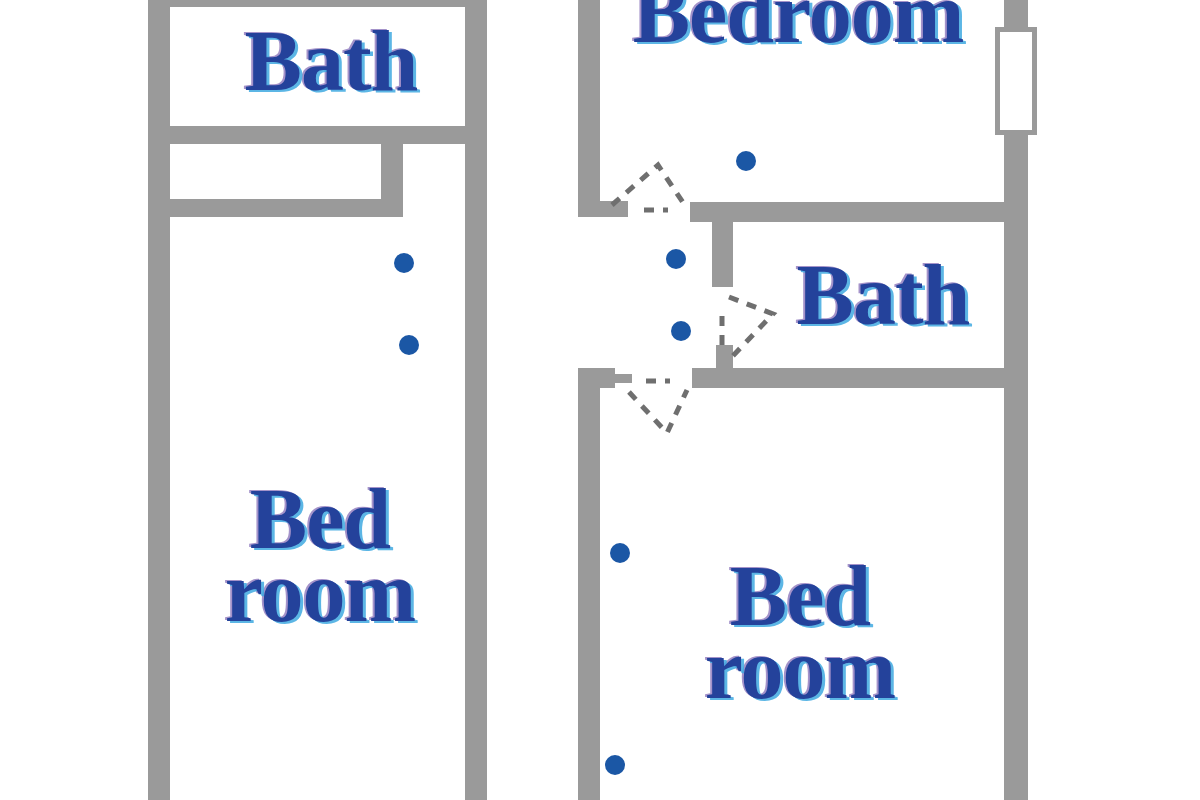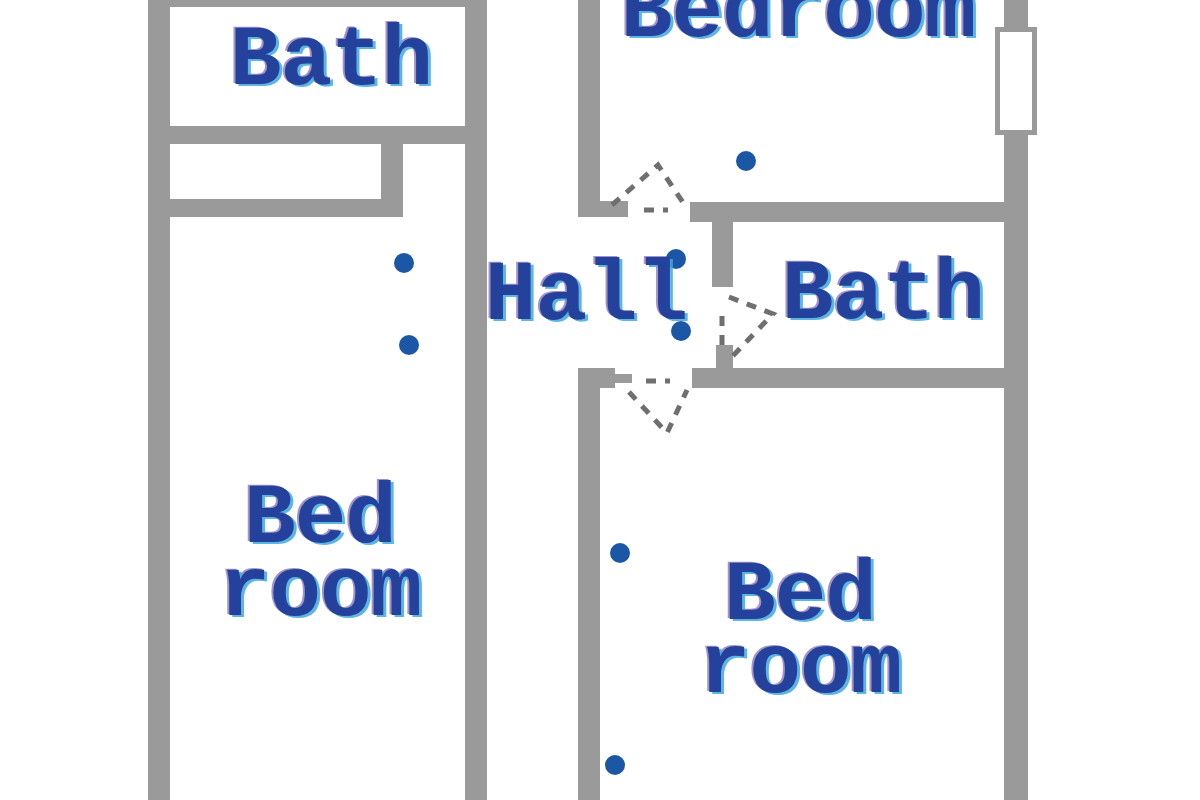--- a/index.html
+++ b/index.html
@@ -6,21 +6,21 @@
     margin: 0;
     padding: 0;
     background: #ffffff;
   }
   .plan {
     position: relative;
     width: 1166px;
     height: 800px;
     overflow: hidden;
     background: var(--bg, #ffffff);
-    font-family: Liberation Mono, monospace;
+    font-family: Liberation Serif, serif;
   }
   .wall {
     position: absolute;
     background: var(--wall, #9a9a9a);
   }
   .dot {
     position: absolute;
     border-radius: 50%;
     background: var(--dot, #1b57a5);
     transform: translate(-50%, -50%);
@@ -93,18 +93,17 @@
       <div class="dot" style="left: 746px; top: 161px; width: 20px; height: 20px;"></div>
       <div class="dot" style="left: 676px; top: 259px; width: 20px; height: 20px;"></div>
       <div class="dot" style="left: 681px; top: 331px; width: 20px; height: 20px;"></div>
       <div class="dot" style="left: 620px; top: 553px; width: 20px; height: 20px;"></div>
       <div class="dot" style="left: 615px; top: 765px; width: 20px; height: 20px;"></div>
     </div>
 
   <div class="room-label" style="left: 331px; top: 61px;">Bath</div>
   <div class="room-label two-line" style="left: 320px; top: 556px;">Bed
 room</div>
-  <div class="room-label" style="left: 586px; top: 296px;">Hall</div>
   <div class="room-label" style="left: 798px; top: 13px;">Bedroom</div>
   <div class="room-label" style="left: 883px; top: 295px;">Bath</div>
   <div class="room-label two-line" style="left: 800px; top: 633px;">Bed
 room</div>
 </div>
 
 </body></html>

